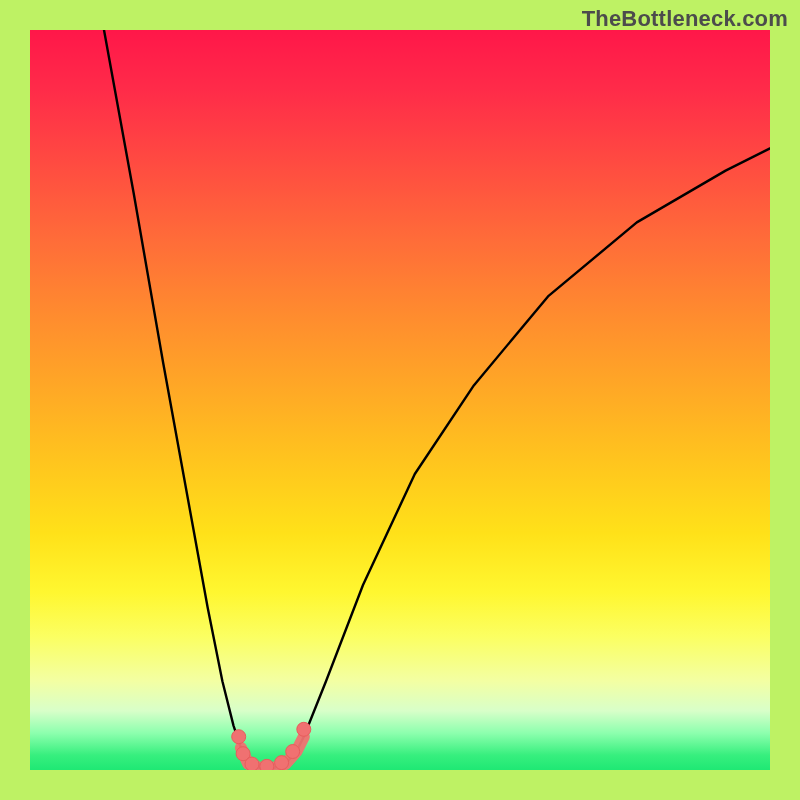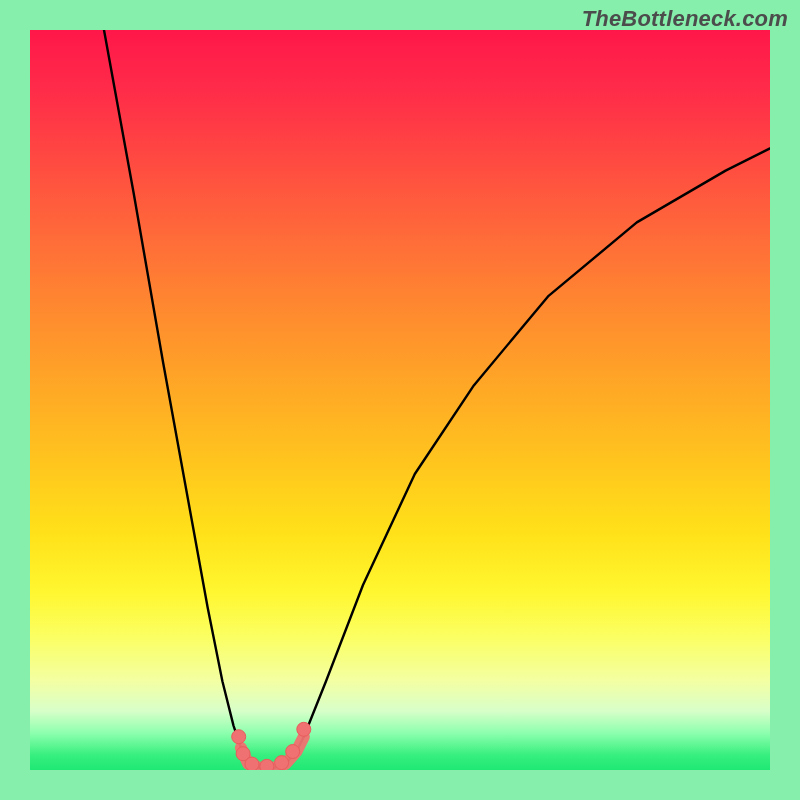--- a/index.html
+++ b/index.html
@@ -10,22 +10,21 @@
     overflow: hidden;
     background: #000;
     font-family: Arial, Helvetica, sans-serif;
   }
   .frame {
     position: absolute;
     left: 0;
     top: 0;
     width: 800px;
     height: 800px;
-    background: #86efac;
-    font-style: italic;
+    background: #bef264;
   }
   .plot {
     position: absolute;
     left: 30px;
     top: 30px;
     width: 740px;
     height: 740px;
     background: linear-gradient(
       to bottom,
       #ff1749 0%,

